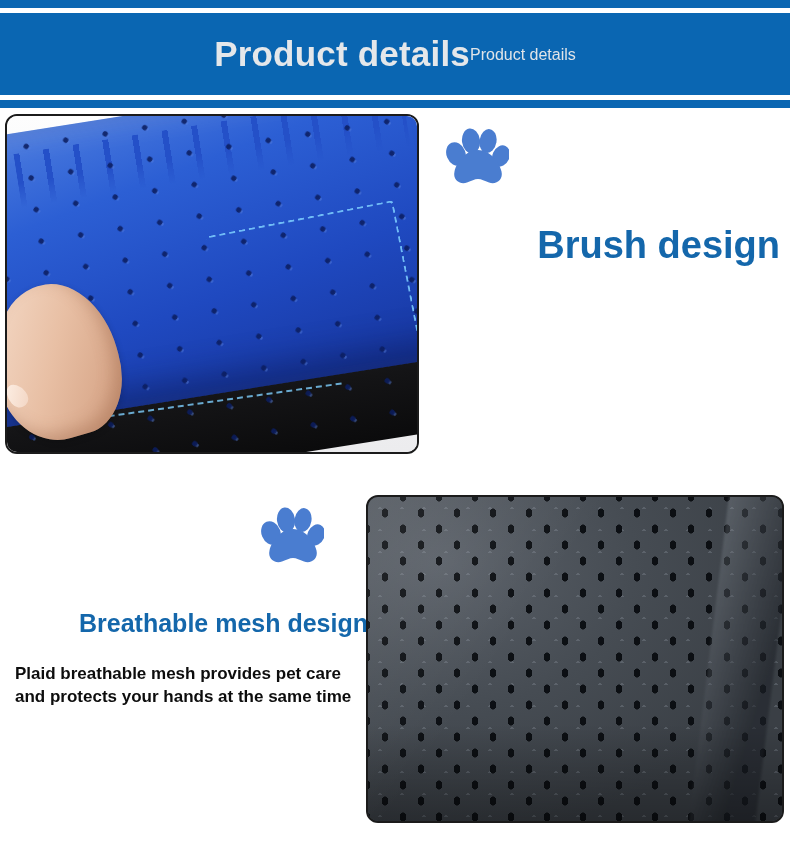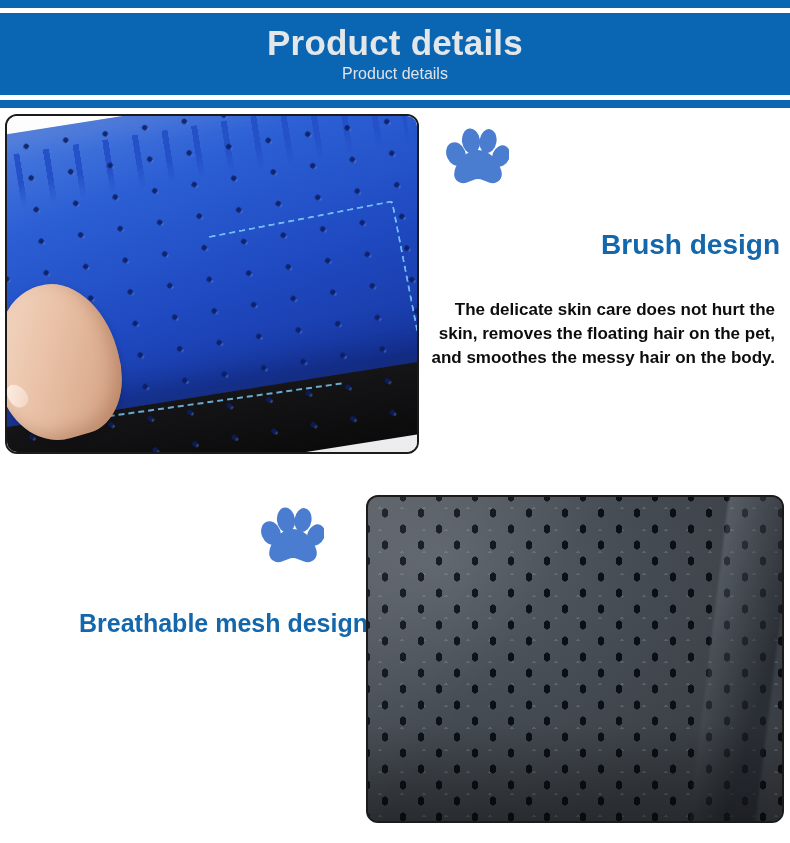--- a/index.html
+++ b/index.html
@@ -13,21 +13,21 @@
 
   
   .banner{ position:absolute; left:0; top:0; width:790px; height:110px; }
   .banner-rule-top{
     position:absolute; left:0; top:0; width:790px; height:8px;
     background:#0a66b2;
   }
   .banner-main{
     position:absolute; left:0; top:13px; width:790px; height:82px;
     background:#0a66b2;
-    display:flex; flex-direction:column;
+    display:flex; flex-direction:row;
     align-items:center; justify-content:center;
   }
   .banner-rule-bottom{
     position:absolute; left:0; top:100px; width:790px; height:8px;
     background:#0a66b2;
   }
   .banner-title{
     font-size:35px; font-weight:bold; color:#e4e7ea;
     letter-spacing:0.2px; line-height:38px;
     margin:0; padding:0;
@@ -109,21 +109,21 @@
   }
 
   .brush-copy{
     position:absolute; left:425px; top:10px; width:355px; height:330px;
   }
   .paw{ display:block; }
   .paw-brush{ position:absolute; left:20px; top:8px; }
   .brush-heading{
     position:absolute; left:0; top:105px; width:355px;
     text-align:right;
-    font-size:28px; font-weight:bold; color:#1467ab;
+    font-size:38px; font-weight:bold; color:#1467ab;
     line-height:40px;
   }
   .brush-body{
     position:absolute; left:0; top:178px; width:350px;
     text-align:right;
     font-size:17px; font-weight:bold; color:#0d0d0d;
     line-height:24px;
   }
 
   
@@ -218,39 +218,39 @@
         <ellipse cx="11" cy="26" rx="9.5" ry="12" fill="#4a7dd0" transform="rotate(-22 11 26)"></ellipse>
         <ellipse cx="26" cy="13" rx="9" ry="12.5" fill="#4a7dd0" transform="rotate(-8 26 13)"></ellipse>
         <ellipse cx="43" cy="13" rx="8.5" ry="12" fill="#4a7dd0" transform="rotate(9 43 13)"></ellipse>
         <ellipse cx="56" cy="28" rx="8.5" ry="11" fill="#4a7dd0" transform="rotate(24 56 28)"></ellipse>
         <path d="M33 22c11 0 21 11 23.5 21.5C58.5 52 51 57 44 54.5c-4.5-1.6-7.5-3.5-11-3.5s-6.5 1.9-11 3.5C15 57 7.5 52 9.5 43.5 12 33 22 22 33 22z" fill="#4a7dd0"></path>
       </svg>
     </span>
 
     <div class="brush-heading">Brush design</div>
 
-    <div class="brush-body">The delicate skin care does not hurt the skin, removes the floating hair on the pet, and smoothes the messy hair on the body.</div>
   </div>
 </div>
 
 <div class="section-mesh">
 
   <div class="mesh-copy">
     <span class="paw paw-mesh">
       <svg width="64" height="62" viewBox="0 0 64 62" aria-hidden="true">
         <ellipse cx="11" cy="26" rx="9.5" ry="12" fill="#4a7dd0" transform="rotate(-22 11 26)"></ellipse>
         <ellipse cx="26" cy="13" rx="9" ry="12.5" fill="#4a7dd0" transform="rotate(-8 26 13)"></ellipse>
         <ellipse cx="43" cy="13" rx="8.5" ry="12" fill="#4a7dd0" transform="rotate(9 43 13)"></ellipse>
         <ellipse cx="56" cy="28" rx="8.5" ry="11" fill="#4a7dd0" transform="rotate(24 56 28)"></ellipse>
         <path d="M33 22c11 0 21 11 23.5 21.5C58.5 52 51 57 44 54.5c-4.5-1.6-7.5-3.5-11-3.5s-6.5 1.9-11 3.5C15 57 7.5 52 9.5 43.5 12 33 22 22 33 22z" fill="#4a7dd0"></path>
       </svg>
     </span>
 
     <div class="mesh-heading">Breathable mesh design</div>
 
+    <div class="mesh-body">Plaid breathable mesh provides pet care and protects your hands at the same time</div>
   </div>
 
   <div class="mesh-photo">
     <div class="mh-base"></div>
     <div class="mh-weave"></div>
     <div class="mh-seam"></div>
     <div class="mh-shade"></div>
   </div>
 </div>
 

